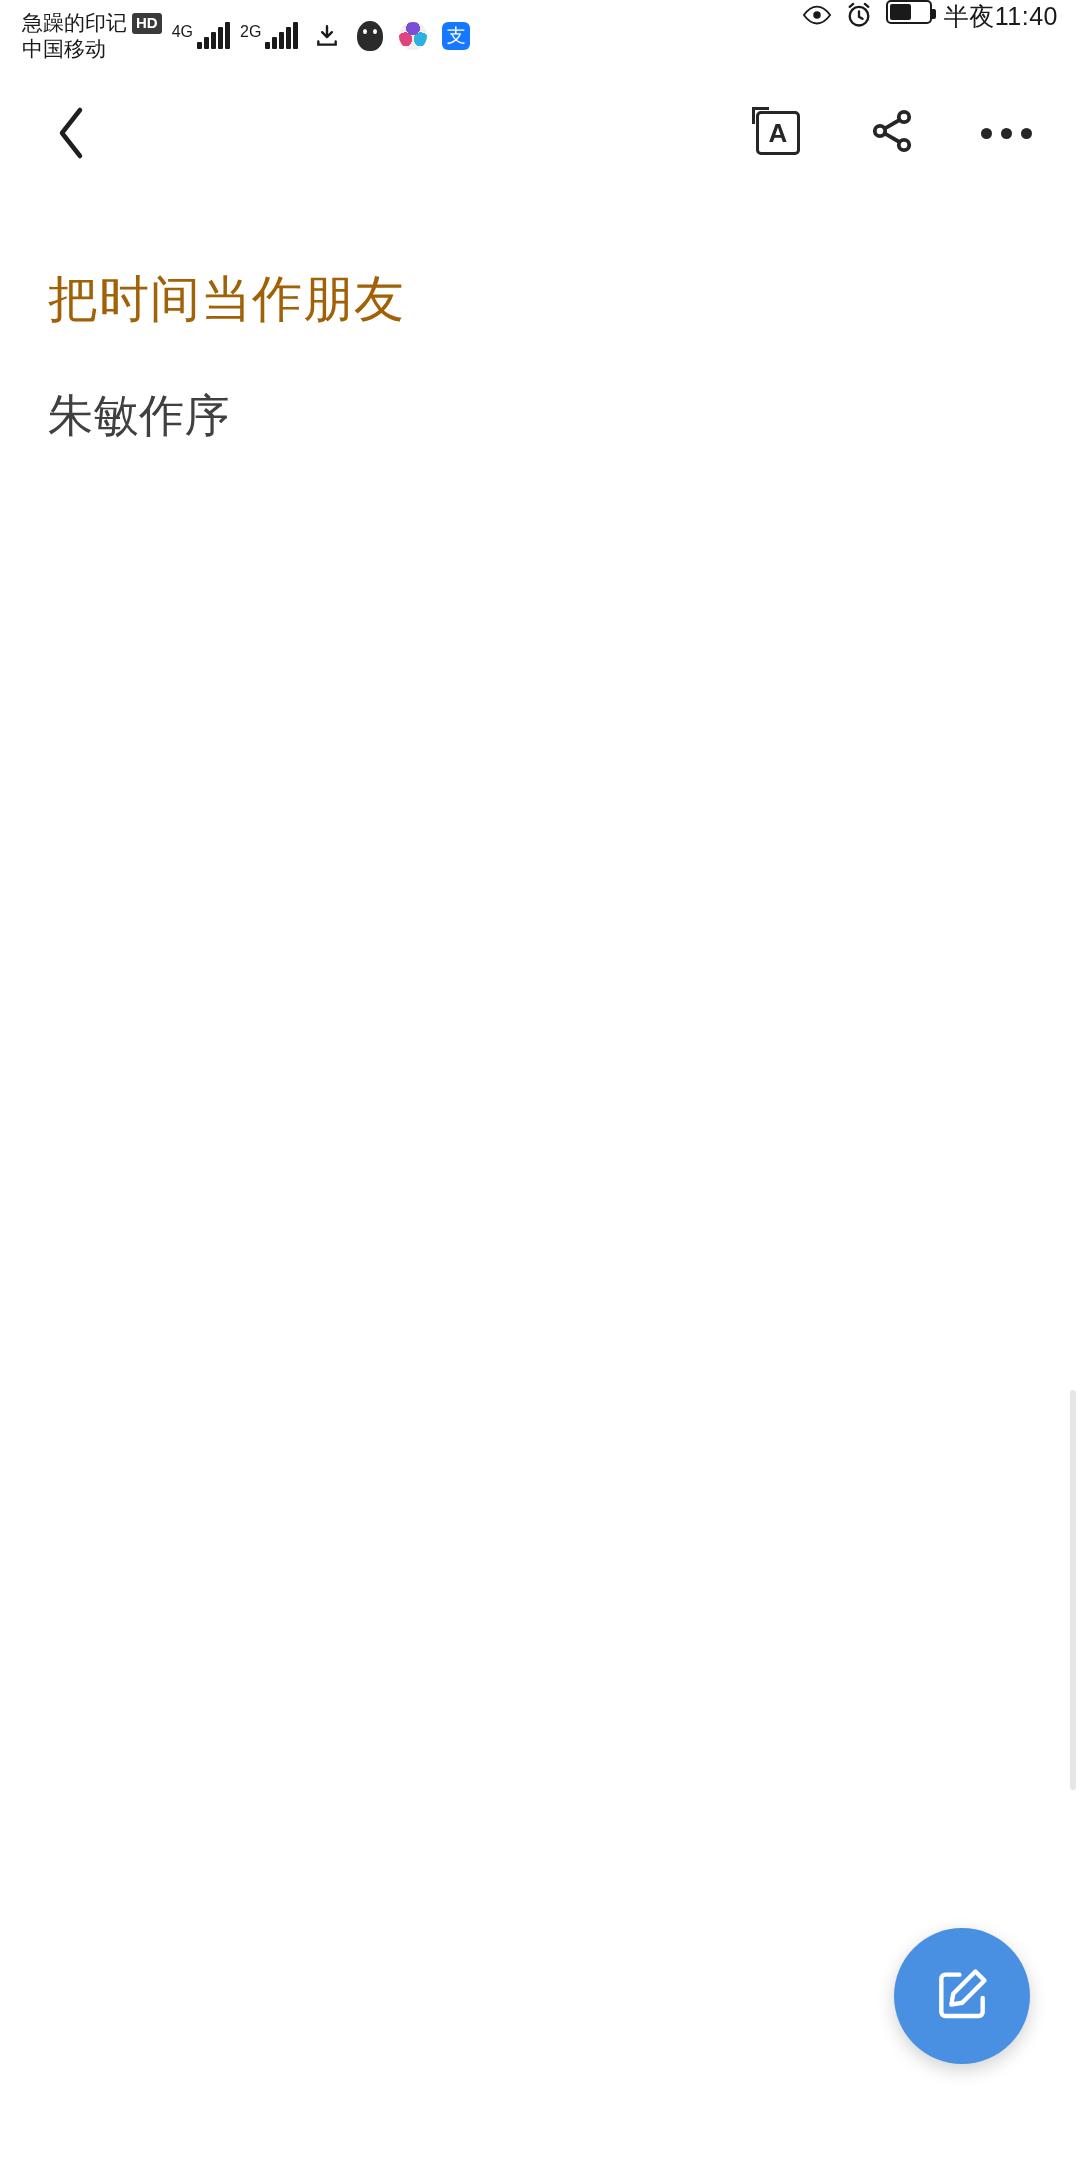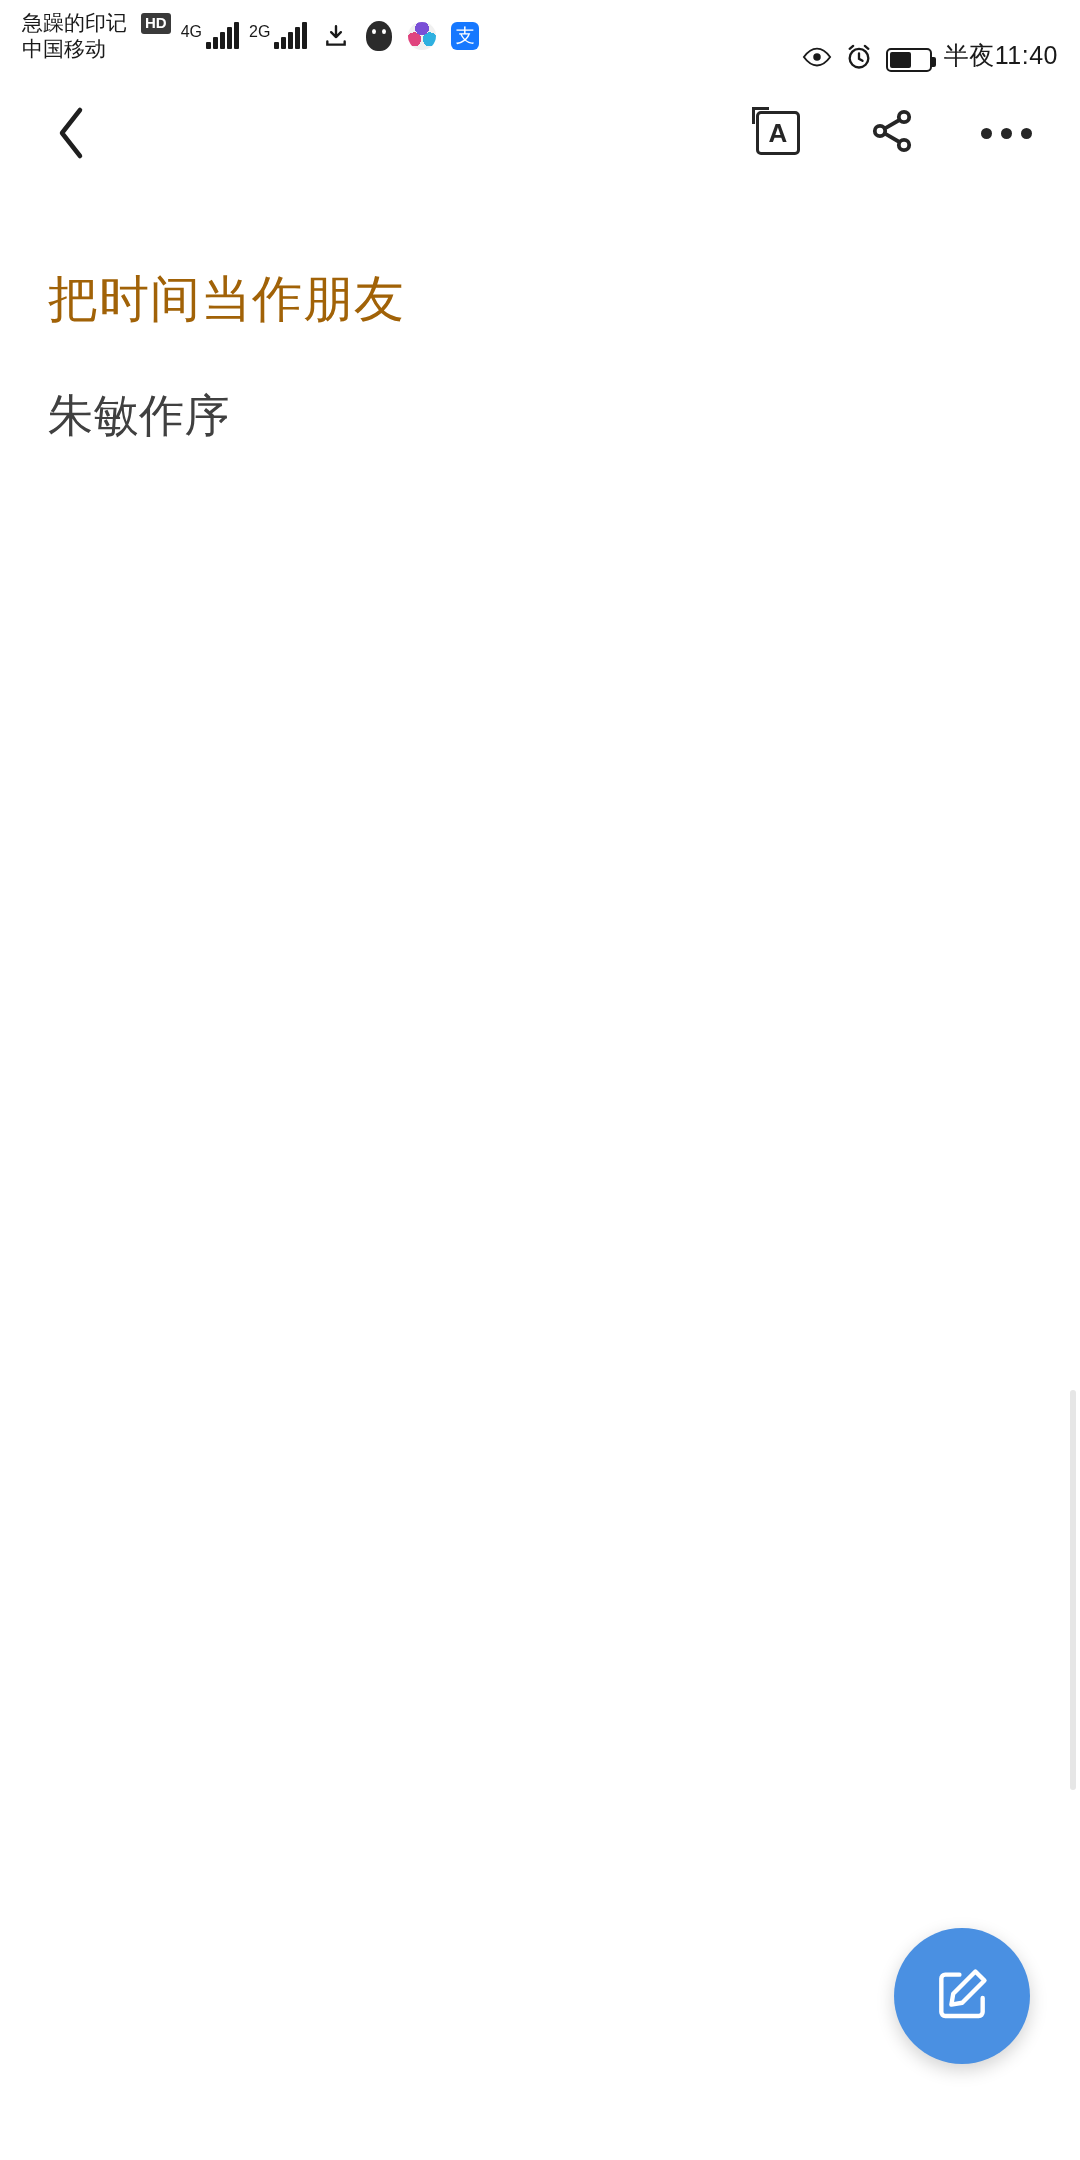--- a/index.html
+++ b/index.html
@@ -30,21 +30,21 @@
   }
   .carriers span { white-space: nowrap; }
   .hd-badge {
     display: inline-block;
     background: #3a3a3a;
     color: #fff;
     font-size: 15px;
     font-weight: bold;
     border-radius: 3px;
     padding: 1px 4px;
-    margin-left: 14px;
+    margin-left: 5px;
     vertical-align: 2px;
   }
   .sig-group {
     display: flex;
     align-items: flex-end;
     margin-left: 10px;
     gap: 3px;
   }
   .sig-label { font-size: 16px; margin-right: 1px; align-self: flex-start; }
   .bars { display: flex; align-items: flex-end; gap: 2px; height: 26px; }
@@ -72,21 +72,21 @@
       #f0f0f0;
   }
   .alipay { width: 28px; height: 28px; border-radius: 6px; background: #1678ff; color: #fff;
     font-size: 19px; display: flex; align-items: center; justify-content: center; }
 
   .sb-right {
     position: absolute;
     right: 22px;
     top: 0; bottom: 0;
     display: flex;
-    align-items: flex-end;
+    align-items: flex-start;
     gap: 12px;
     font-size: 24px;
   }
   .battery {
     width: 46px; height: 24px; border: 2px solid #1a1a1a; border-radius: 5px;
     position: relative; display: flex; align-items: center; padding: 2px;
   }
   .battery:after {
     content: ""; position: absolute; right: -6px; top: 7px; width: 4px; height: 10px;
     background: #1a1a1a; border-radius: 0 2px 2px 0;

